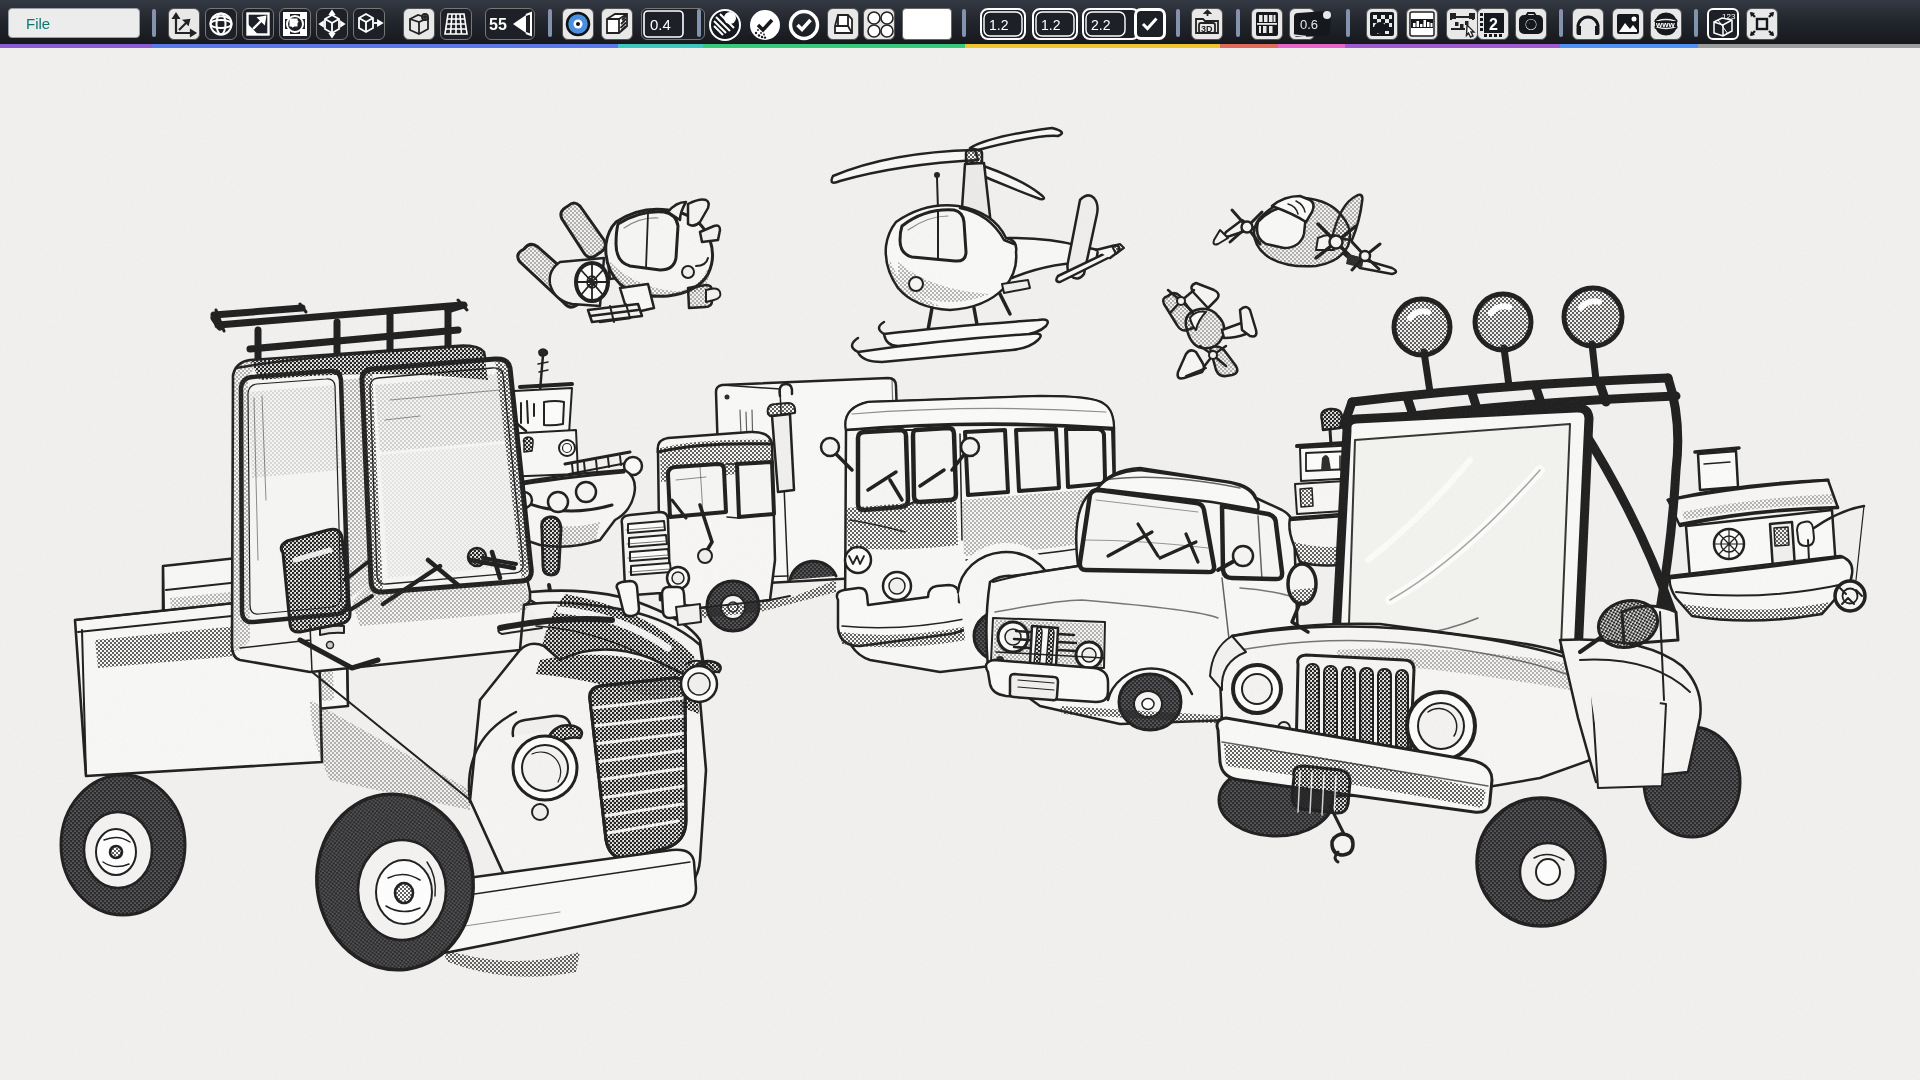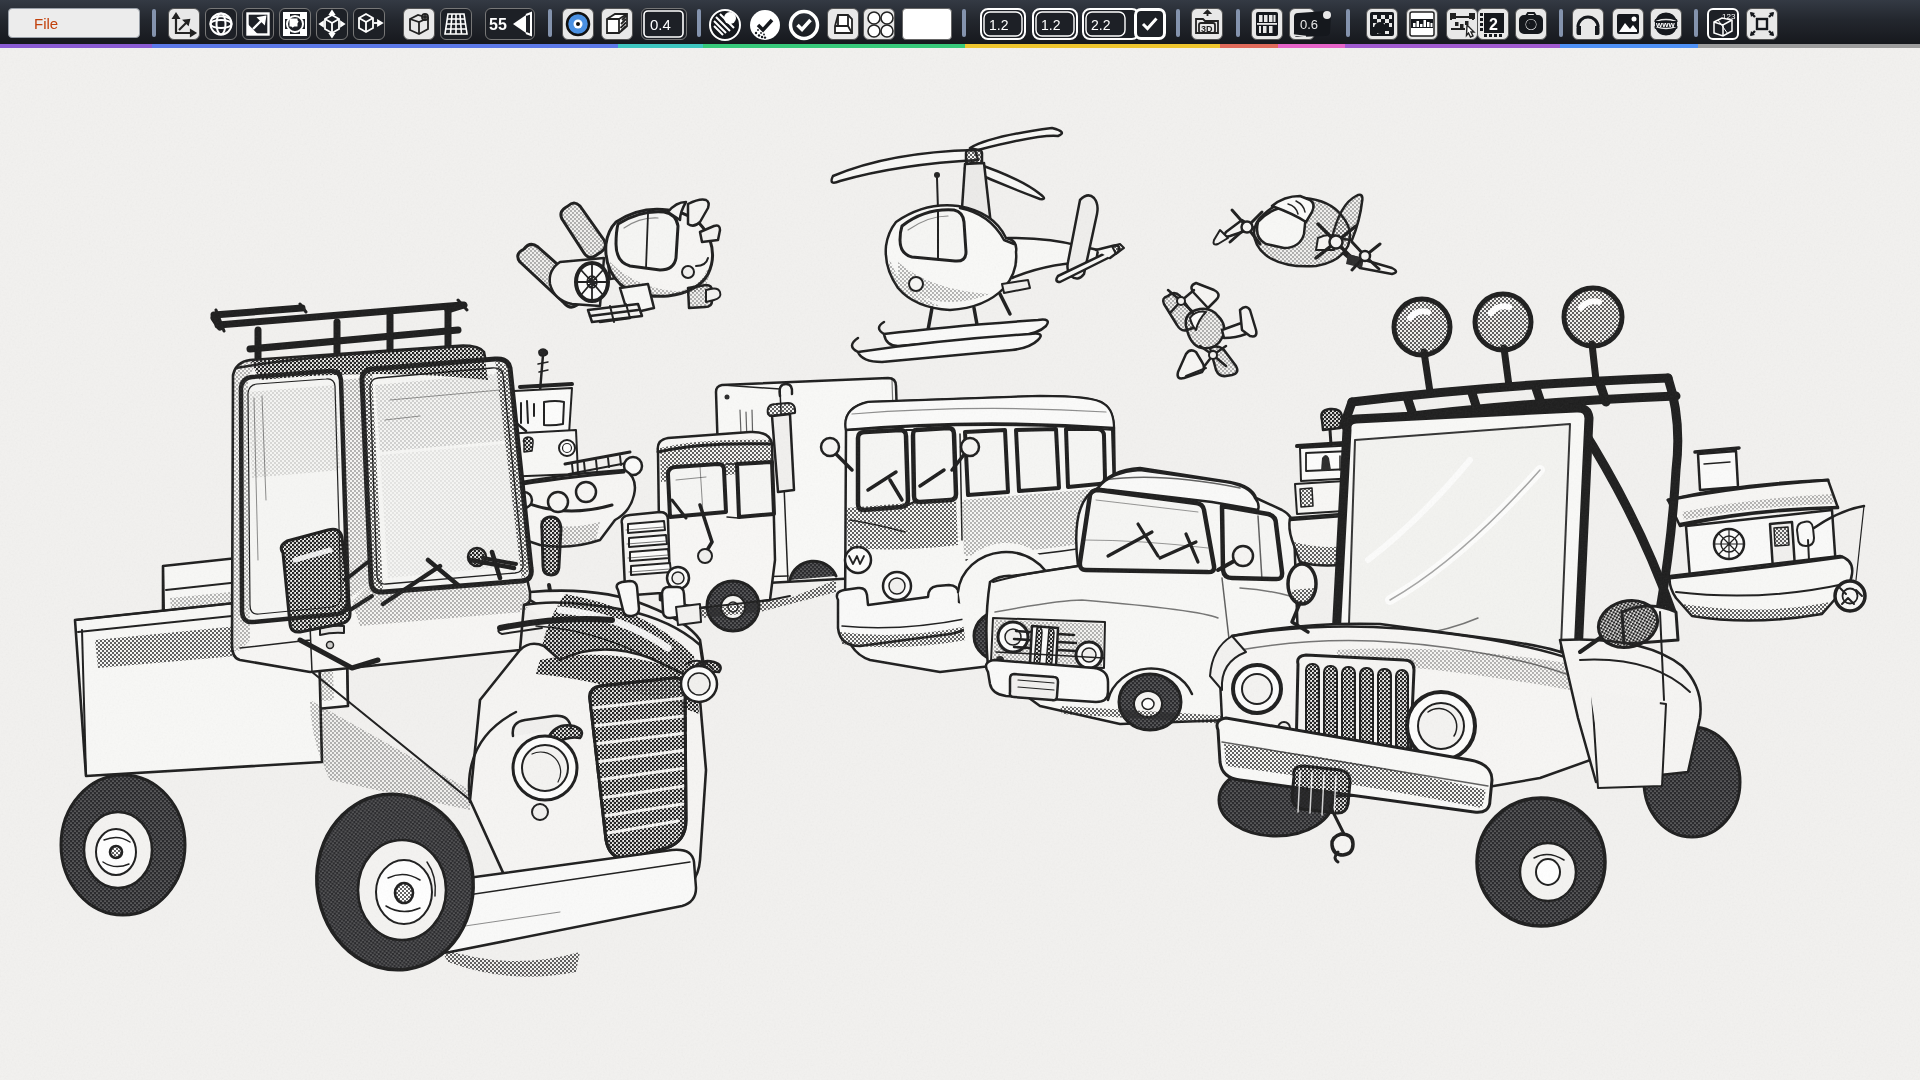--- a/index.html
+++ b/index.html
@@ -1,19 +1,19 @@
 <!DOCTYPE html>
 <html><head>
 <meta charset="utf-8">
 <style>
   html,body{margin:0;padding:0;width:1920px;height:1080px;overflow:hidden;background:#f2f1ef;font-family:"Liberation Sans",sans-serif;}
   #toolbar{position:absolute;left:0;top:0;width:1920px;height:44px;background:linear-gradient(#343a44,#23272e 45%,#16181d);z-index:10;will-change:transform;}
   #strip{position:absolute;left:0;top:44px;width:1920px;height:4px;z-index:10;display:flex;}
   #strip div{height:4px;}
-  .file{position:absolute;left:8px;top:8px;width:132px;height:30px;background:#ececec;border:1px solid #9aa0a8;border-radius:4px;color:#c2410c;font-size:15px;line-height:30px;padding-left:25px;box-sizing:border-box;}
+  .file{position:absolute;left:8px;top:8px;width:132px;height:30px;background:#ececec;border:1px solid #9aa0a8;border-radius:4px;color:#0f766e;font-size:15px;line-height:30px;padding-left:17px;box-sizing:border-box;}
   .sep{position:absolute;top:9px;width:4px;height:28px;background:#8493ad;border-radius:2px;}
   .btn{position:absolute;top:8px;height:32px;width:32px;border-radius:6px;box-sizing:border-box;}
   .lt{background:#e8e8e8;border:1px solid #555;}
   .dk{background:#1d2026;border:1px solid #777;}
   .btn svg{position:absolute;left:0;top:0;}
   #art{position:absolute;left:0;top:0;z-index:1;}
 </style>
 </head>
 <body>
 <div id="art-holder">
@@ -727,21 +727,21 @@
   <div class="btn lt" style="left:601px">
       <svg width="30" height="30" viewBox="0 0 30 30">
         <g stroke="#222" stroke-width="1.8" fill="none">
           <path d="M5 10 L13 5 L25 5 L25 17 L17 24 L5 24 Z" fill="#fff"></path>
           <path d="M5 10 H17 V24 M17 10 L25 5"></path>
           <path d="M19 22 l5 -5 M18.5 19 l5.5 -5.5 M19 15 l5 -5 M20 11 l4.5 -4.5"></path>
         </g>
       </svg>
     </div>
 
-  <div class="btn dk" style="left:641px;width:46px">
+  <div class="btn dk" style="left:641px;width:64px">
       <svg width="43" height="30" viewBox="0 0 43 30">
         <rect x="2" y="2" width="39" height="26" rx="4" fill="none" stroke="#fff" stroke-width="1.6"></rect>
         <text x="8" y="21" font-size="15" font-family="Liberation Sans" fill="#fff">0.4</text>
       </svg>
     </div>
   <div class="sep" style="left:697px"></div>
 
   <div class="btn" style="left:708px">
       <svg width="34" height="34" viewBox="0 0 34 34">
         <circle cx="17" cy="17" r="15" fill="#15181d" stroke="#fff" stroke-width="2"></circle>

